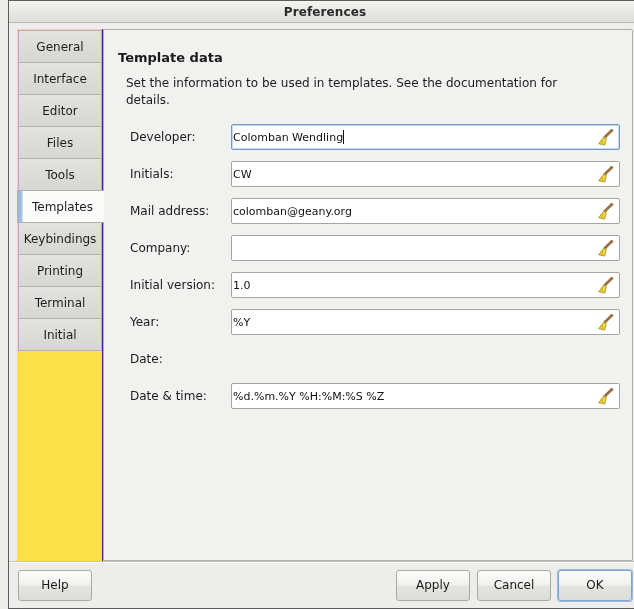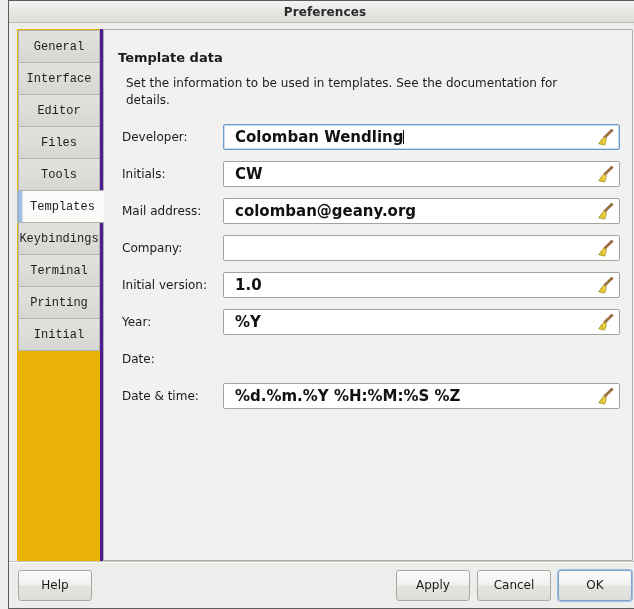--- a/index.html
+++ b/index.html
@@ -46,25 +46,24 @@
     position: relative;
     display: flex;
     padding: 6px 8px 0 8px;
     min-height: 0;
   }
 
   
   #sidebar {
     width: 86px;
     flex: 0 0 86px;
-    background: #eab308;
-    border-right: 3px solid #4c1d95;
+    background: #fde047;
+    border-right: 1px solid #4c1d95;
     position: relative;
     padding-top: 1px;
-    font-family: Liberation Mono, monospace;
   }
   .tab {
     position: relative;
     height: 33px;
     margin: 0 0 -1px 1px;
     border: 1px solid #b3b3ae;
     background: linear-gradient(to bottom, #e2e2df 0%, #d6d6d2 100%);
     display: flex;
     align-items: center;
     justify-content: center;
@@ -114,21 +113,21 @@
   }
   .section-desc {
     font-size: 12px;
     color: #1b1b1b;
     margin: 0 0 14px 10px;
     line-height: 17px;
     max-width: 470px;
   }
 
   
-  #form { margin-left: 3px; }
+  #form { margin-left: 11px; }
   .row {
     display: flex;
     align-items: center;
     height: 28px;
     margin-bottom: 9px;
   }
   .row .lbl {
     width: 104px;
     flex: 0 0 104px;
     font-size: 12px;
@@ -143,27 +142,26 @@
     border: 1px solid #a5a5a0;
     border-radius: 2px;
     display: flex;
     align-items: center;
   }
   .field.focused {
     border: 1px solid #6f9bcb;
     box-shadow: 0 0 0 1px rgba(130,170,210,0.45) inset;
   }
   .field .val {
-    font-size: 15px;
+    font-size: 11px;
     color: #111;
-    padding-left: 11px;
+    padding-left: 1px;
     white-space: nowrap;
     overflow: hidden;
     flex: 1 1 auto;
-    font-weight: bold;
   }
   .caret {
     display: inline-block;
     width: 1px;
     height: 14px;
     background: #111;
     vertical-align: -2px;
     margin-left: 0px;
   }
 
@@ -242,24 +240,24 @@
         <div class="tab">
           <span>Tools</span>
         </div>
         <div class="tab selected">
           <span>Templates</span>
         </div>
         <div class="tab">
           <span>Keybindings</span>
         </div>
         <div class="tab">
+          <span>Printing</span>
+        </div>
+        <div class="tab">
           <span>Terminal</span>
-        </div>
-        <div class="tab">
-          <span>Printing</span>
         </div>
         <div class="tab">
           <span>Initial</span>
         </div>
       </div>
 
     <div id="content">
       <div class="section-title">Template data</div>
       <div class="section-desc">Set the information to be used in templates. See the documentation for details.</div>
       <div id="form">

